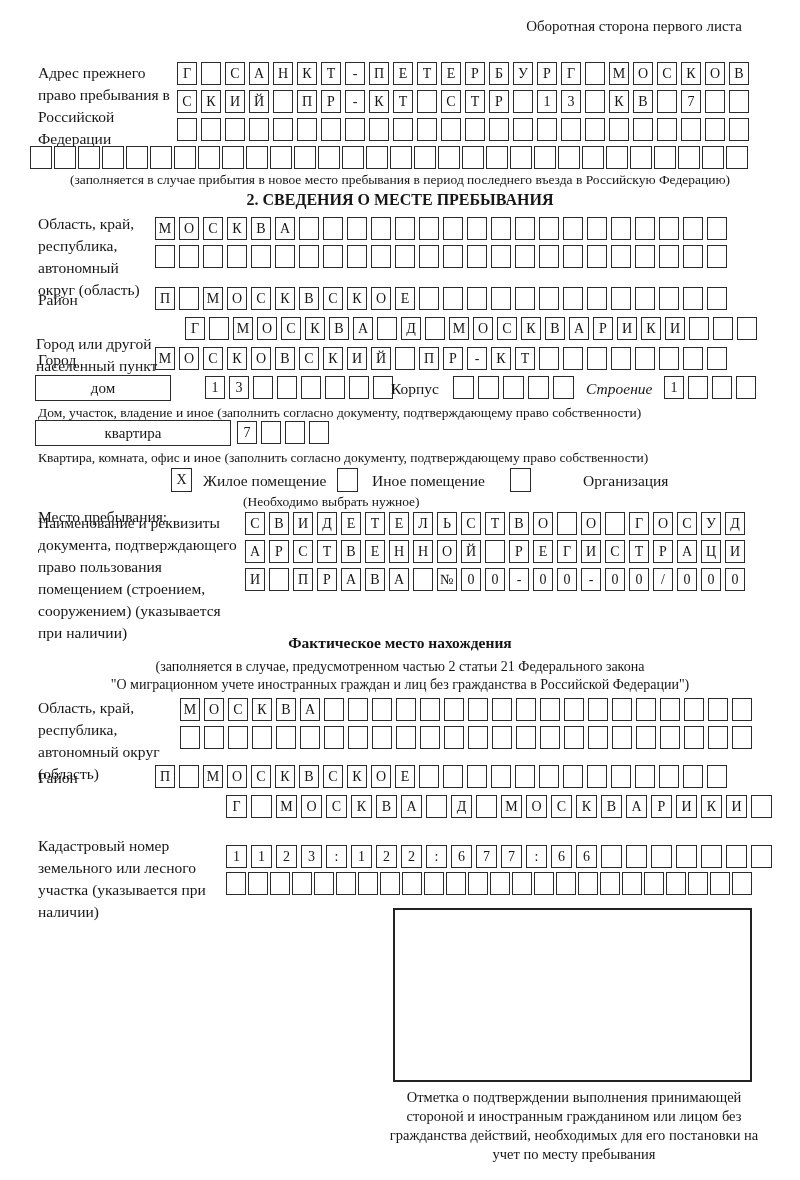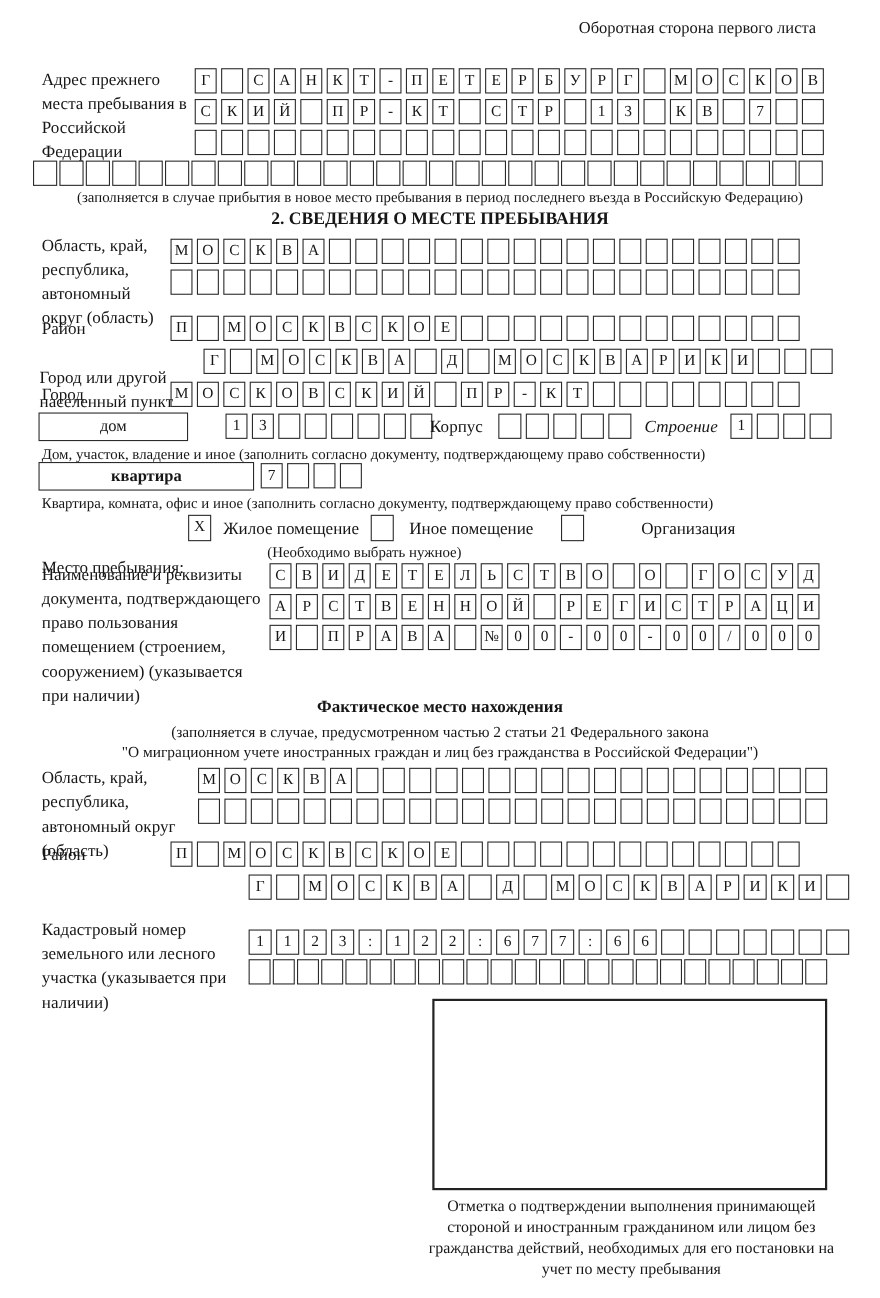--- a/index.html
+++ b/index.html
@@ -41,21 +41,21 @@
     background:#fff;
   }
 </style>
 </head>
 <body>
 
 <div class="page">
 
   <div class="abs" style="top:18px; right:58px; font-size:15px;">Оборотная сторона первого листа</div>
 
-  <div class="abs lbl" style="left:38px; top:62px; width:142px;">Адрес прежнего места пребывания в Российской Федерации</div>
+  <div class="abs lbl" style="left:38px; top:62px; width:142px;">Адрес прежнего право пребывания в Российской Федерации</div>
 
   <div class="crow" style="left:177px; top:62px;">
       <span class="cell">Г</span>
       <span class="cell"></span>
       <span class="cell">С</span>
       <span class="cell">А</span>
       <span class="cell">Н</span>
       <span class="cell">К</span>
       <span class="cell">Т</span>
       <span class="cell">-</span>
@@ -324,21 +324,21 @@
     </div>
   <div class="abs lbl" style="left:586px; top:378px;font-style:italic;">Строение</div>
   <div class="crow" style="left:664px; top:376px;">
       <span class="cell">1</span>
       <span class="cell"></span>
       <span class="cell"></span>
       <span class="cell"></span>
     </div>
   <div class="abs cap" style="left:38px; top:405px; width:740px;">Дом, участок, владение и иное (заполнить согласно документу, подтверждающему право собственности)</div>
 
-  <div class="widebox" style="left:35px; top:420px; width:196px;font-weight:bold;">квартира</div>
+  <div class="widebox" style="left:35px; top:420px; width:196px;">квартира</div>
   <div class="crow" style="left:237px; top:421px;">
       <span class="cell">7</span>
       <span class="cell"></span>
       <span class="cell"></span>
       <span class="cell"></span>
     </div>
   <div class="abs cap" style="left:38px; top:450px; width:740px;">Квартира, комната, офис и иное (заполнить согласно документу, подтверждающему право собственности)</div>
 
   <div class="abs lbl" style="left:38px; top:470px;margin-top:36px;">Место пребывания:</div>
   <div class="cbx" style="left:171px; top:468px;">X</div>

